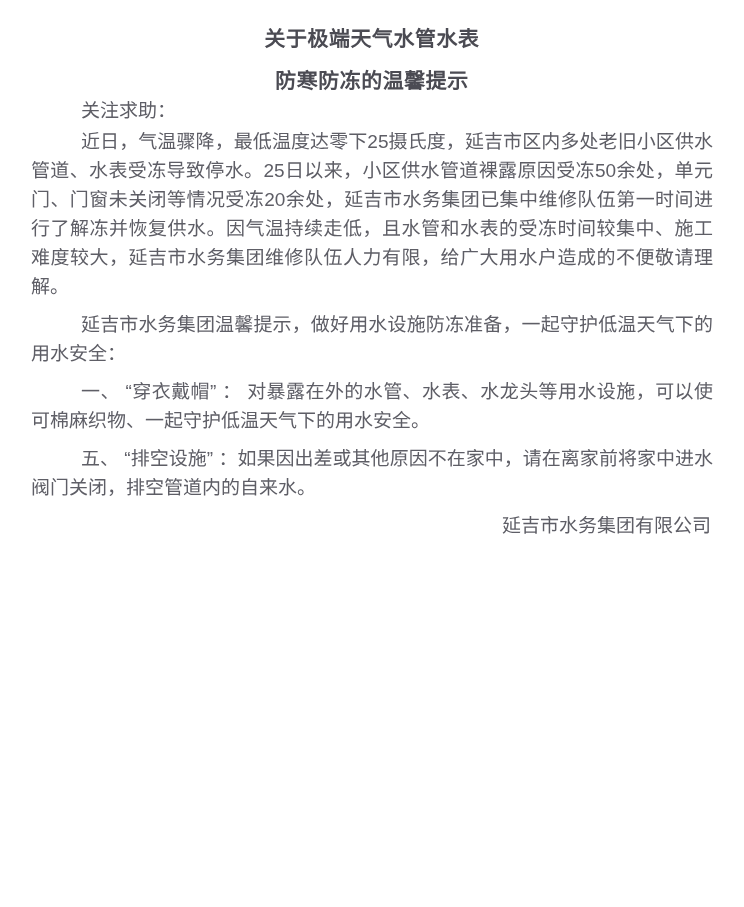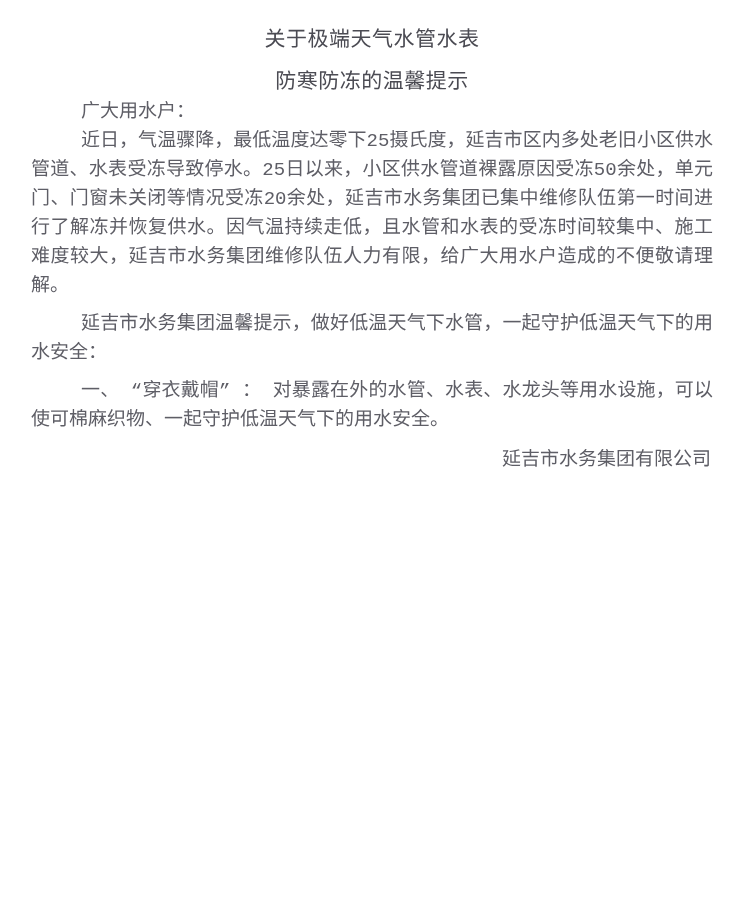--- a/index.html
+++ b/index.html
@@ -11,21 +11,21 @@
     color: #5e5e66;
   }
   .page {
     width: 744px;
     min-height: 907px;
     background: #ffffff;
     padding: 24px 31px 20px 31px;
   }
   .doc-title {
     font-size: 21px;
-    font-weight: normal;
+    font-weight: bold;
     text-align: center;
     color: #4b4b53;
     line-height: 30px;
     margin-bottom: 12px;
     letter-spacing: 0.5px;
   }
   .doc-title.second {
     margin-bottom: 0;
   }
   .greeting {
@@ -34,21 +34,20 @@
     text-indent: 50px;
     margin-bottom: 2px;
   }
   .para {
     font-size: 19px;
     line-height: 29px;
     text-indent: 50px;
     text-align: justify;
     margin-bottom: 9px;
     word-break: break-all;
-    font-family: Liberation Mono, monospace;
   }
   .signature-block {
     margin-top: 6px;
   }
   .sign-line {
     font-size: 19px;
     line-height: 29px;
     text-align: right;
     padding-right: 2px;
     margin-bottom: 10px;
@@ -56,32 +55,33 @@
 </style>
 </head>
 <body>
 
 <div class="page">
 
   <div class="doc-title">关于极端天气水管水表</div>
 
   <div class="doc-title second">防寒防冻的温馨提示</div>
 
-  <p class="greeting">广大用水户：</p>
+  <p class="greeting">关注求助：</p>
 
   <p class="para">近日，气温骤降，最低温度达零下25摄氏度，延吉市区内多处老旧小区供水管道、水表受冻导致停水。25日以来，小区供水管道裸露原因受冻50余处，单元门、门窗未关闭等情况受冻20余处，延吉市水务集团已集中维修队伍第一时间进行了解冻并恢复供水。因气温持续走低，且水管和水表的受冻时间较集中、施工难度较大，延吉市水务集团维修队伍人力有限，给广大用水户造成的不便敬请理解。</p>
 
 
-  <p class="para">延吉市水务集团温馨提示，做好低温天气下水管，一起守护低温天气下的用水安全：</p>
+  <p class="para">延吉市水务集团温馨提示，做好用水设施防冻准备，一起守护低温天气下的用水安全：</p>
 
   <p class="para">一、 “穿衣戴帽” ： 对暴露在外的水管、水表、水龙头等用水设施，可以使可棉麻织物、一起守护低温天气下的用水安全。</p>
 
 
 
 
+  <p class="para">五、 “排空设施” ：如果因出差或其他原因不在家中，请在离家前将家中进水阀门关闭，排空管道内的自来水。</p>
 
 
   <div class="signature-block">
     <p class="sign-line">延吉市水务集团有限公司</p>
 
   </div>
 
 </div>
 
 </body></html>

